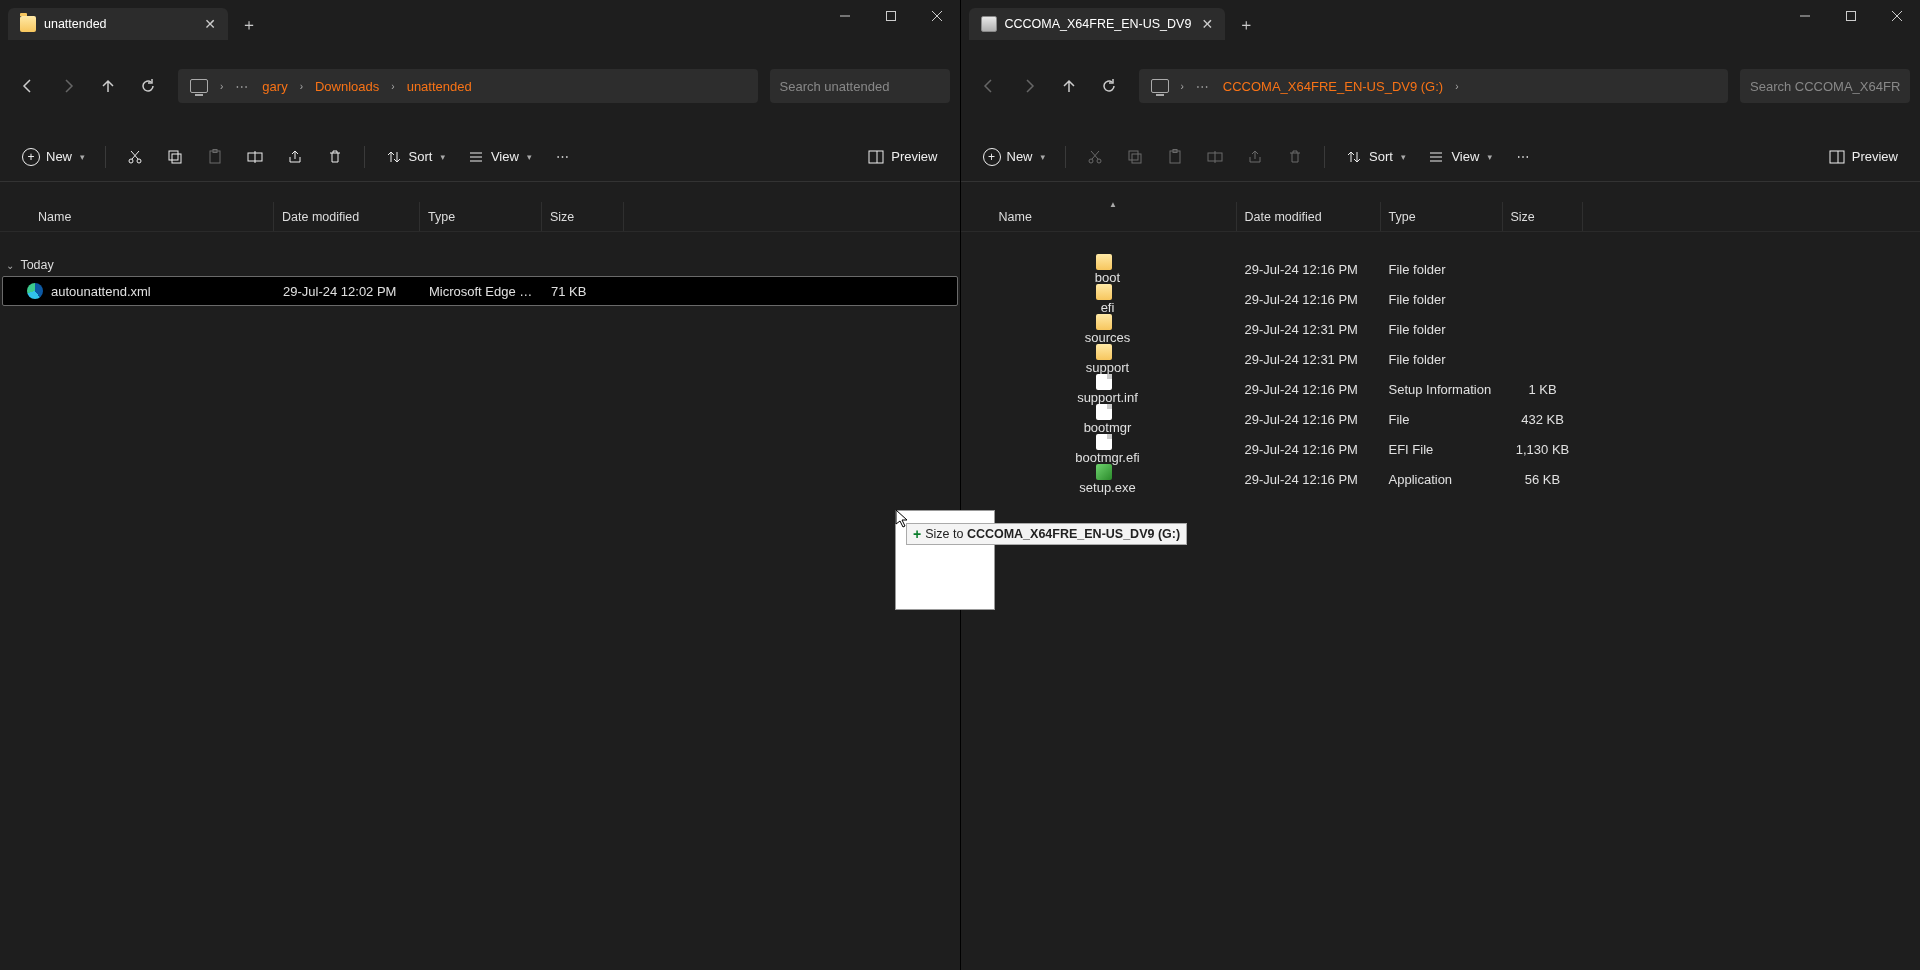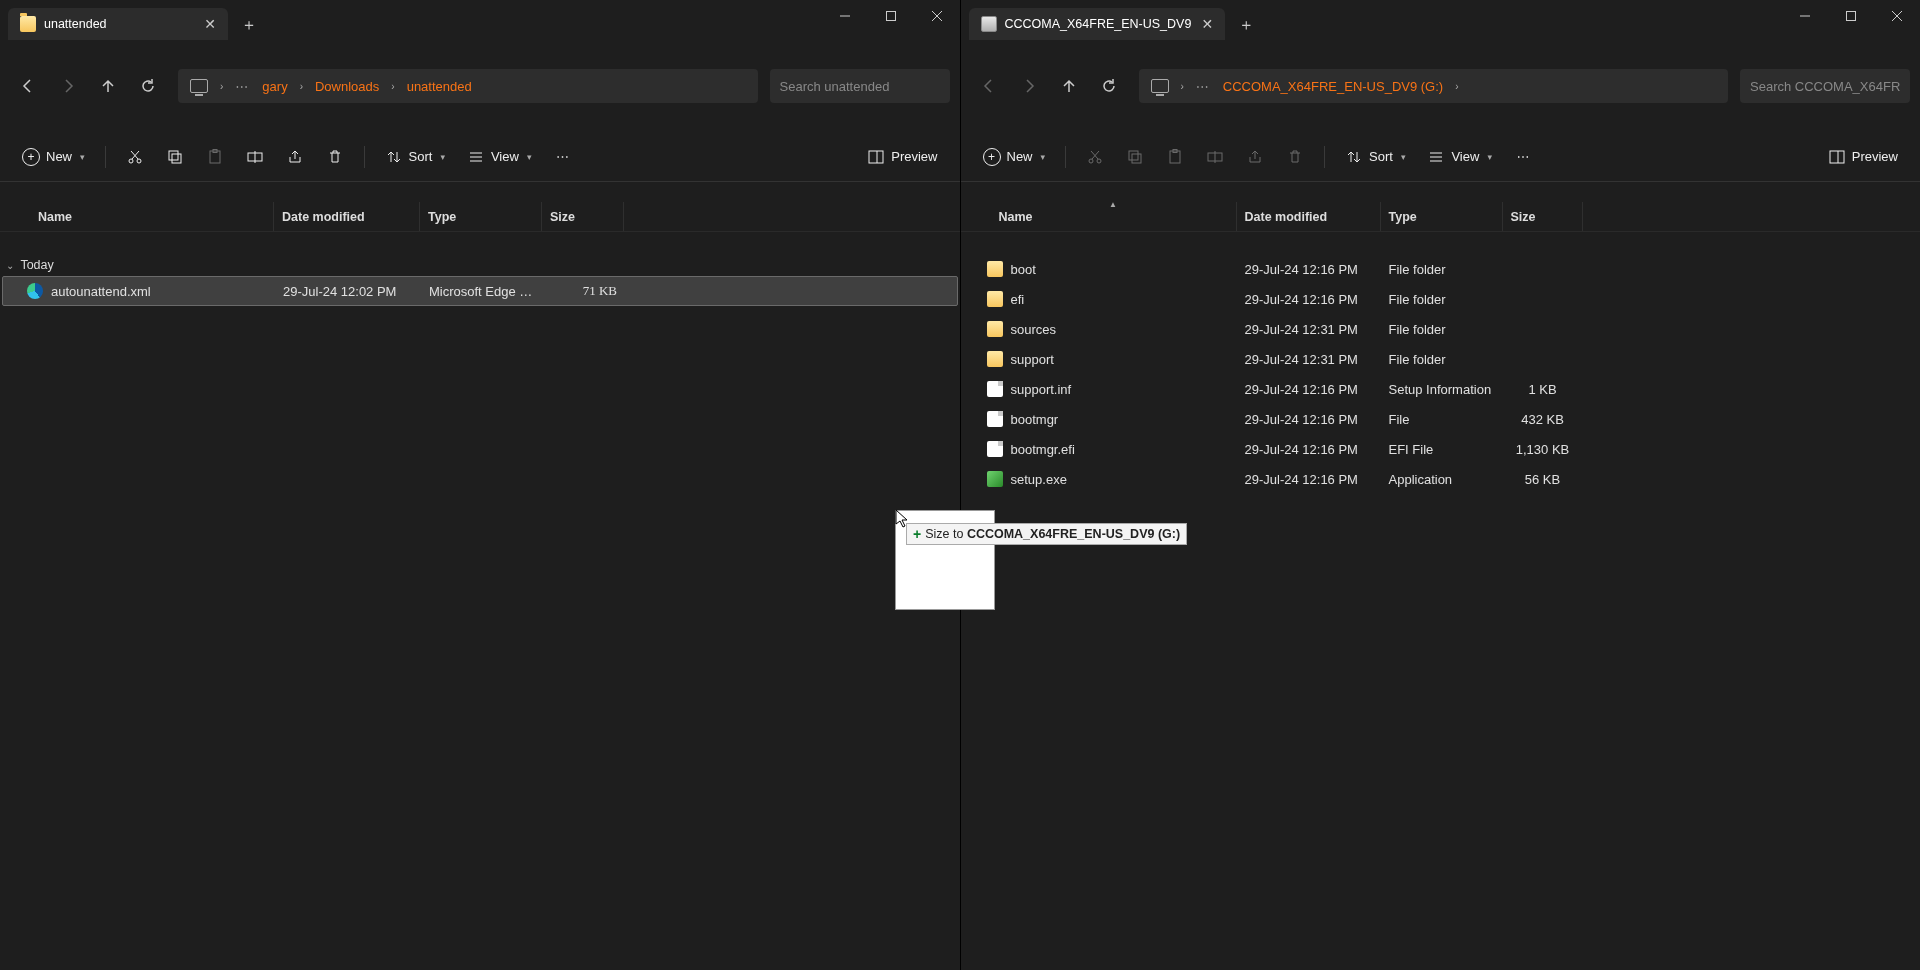--- a/index.html
+++ b/index.html
@@ -39,46 +39,46 @@
   .toolbar { display:flex; align-items:center; height:50px; padding:0 14px; gap:6px; border-bottom:1px solid #333; }
   .tbtn { display:flex; align-items:center; gap:6px; padding:6px 8px; color:#eee; border-radius:4px; }
   .tbtn.dis { color:#6a6a6a; }
   .tbtn .ico { width:18px; height:18px; display:flex; align-items:center; justify-content:center; }
   .tbtn .drop { font-size:9px; color:#aaa; margin-left:2px;}
   .newbtn .ico { border:1.5px solid currentColor; border-radius:50%; font-size:12px; line-height:1; }
   .toolbar .sep { width:1px; height:22px; background:#3a3a3a; margin:0 6px; }
   .toolbar .spacer { flex:1; }
 
   
-  .cols { display:flex; height:30px; align-items:center; border-bottom:1px solid #2a2a2a; padding-left: 30px; color:#ddd; font-size:12.5px; user-select:none;font-weight:bold; }
+  .cols { display:flex; height:30px; align-items:center; border-bottom:1px solid #2a2a2a; padding-left: 30px; color:#ddd; font-size:12.5px; user-select:none; }
   .col { padding:0 8px; border-right:1px solid #2f2f2f; height:100%; display:flex; align-items:center; position:relative; }
   .col.sort::after { content:"▲"; position:absolute; left:50%; top:-2px; transform:translateX(-50%); font-size:8px; color:#aaa;}
   .win.left .col.name { width: 244px; }
   .win.left .col.date { width: 146px; }
   .win.left .col.type { width: 122px; }
   .win.left .col.size { width: 82px; border-right:1px solid #2f2f2f;}
   .win.right .col.name { width: 246px; }
   .win.right .col.date { width: 144px; }
   .win.right .col.type { width: 122px; }
   .win.right .col.size { width: 80px; border-right:1px solid #2f2f2f;}
 
   
   .filearea { flex:1; overflow:auto; padding-top:2px; }
   .group { display:flex; align-items:center; gap:6px; padding:4px 4px 4px 6px; color:#ddd; font-size:12.5px;}
   .group .caret { font-size:10px; color:#aaa;}
   .row { display:flex; align-items:center; height:30px; padding-left:18px; }
-  .row.selected { background:#404040; border:1px solid #6a6a6a; border-radius:2px; margin:0 2px; padding-left:16px;}
+  .row.selected { background:#000000; border:1px solid #6a6a6a; border-radius:2px; margin:0 2px; padding-left:16px;}
   .row .ficon { width:16px; height:16px; margin-right:8px; flex:0 0 16px;}
   .row .fname { display:flex; align-items:center; overflow:hidden; }
   .row span.cell { padding:0 8px; overflow:hidden; text-overflow:ellipsis; white-space:nowrap; }
   .win.left .row .fname { width:256px;}
   .win.left .row .date  { width:146px;}
   .win.left .row .type  { width:122px;}
-  .win.left .row .size  { width:82px; text-align:right;font-family:Liberation Serif, serif;}
-  .win.right .row .fname { width:258px;}
+  .win.left .row .size  { width:82px; text-align:left;}
+  .win.right .row .fname { width:258px;flex-direction:column;}
   .win.right .row .date  { width:144px;}
   .win.right .row .type  { width:122px;}
   .win.right .row .size  { width:80px; text-align:center;}
 
   .doc-icon { background:#fff; border-radius:2px; position:relative;}
   .doc-icon::after{content:"";position:absolute;top:0;right:0;width:5px;height:5px;background:#ccc;}
   .exe-icon { background: linear-gradient(135deg,#6fd36f,#2a8a2a); border-radius:2px;}
   .edge-icon { border-radius:50%; background: conic-gradient(#0c59a4 0 40%, #31c2ec 40% 70%, #3ccb8d 70% 100%); }
 
   

